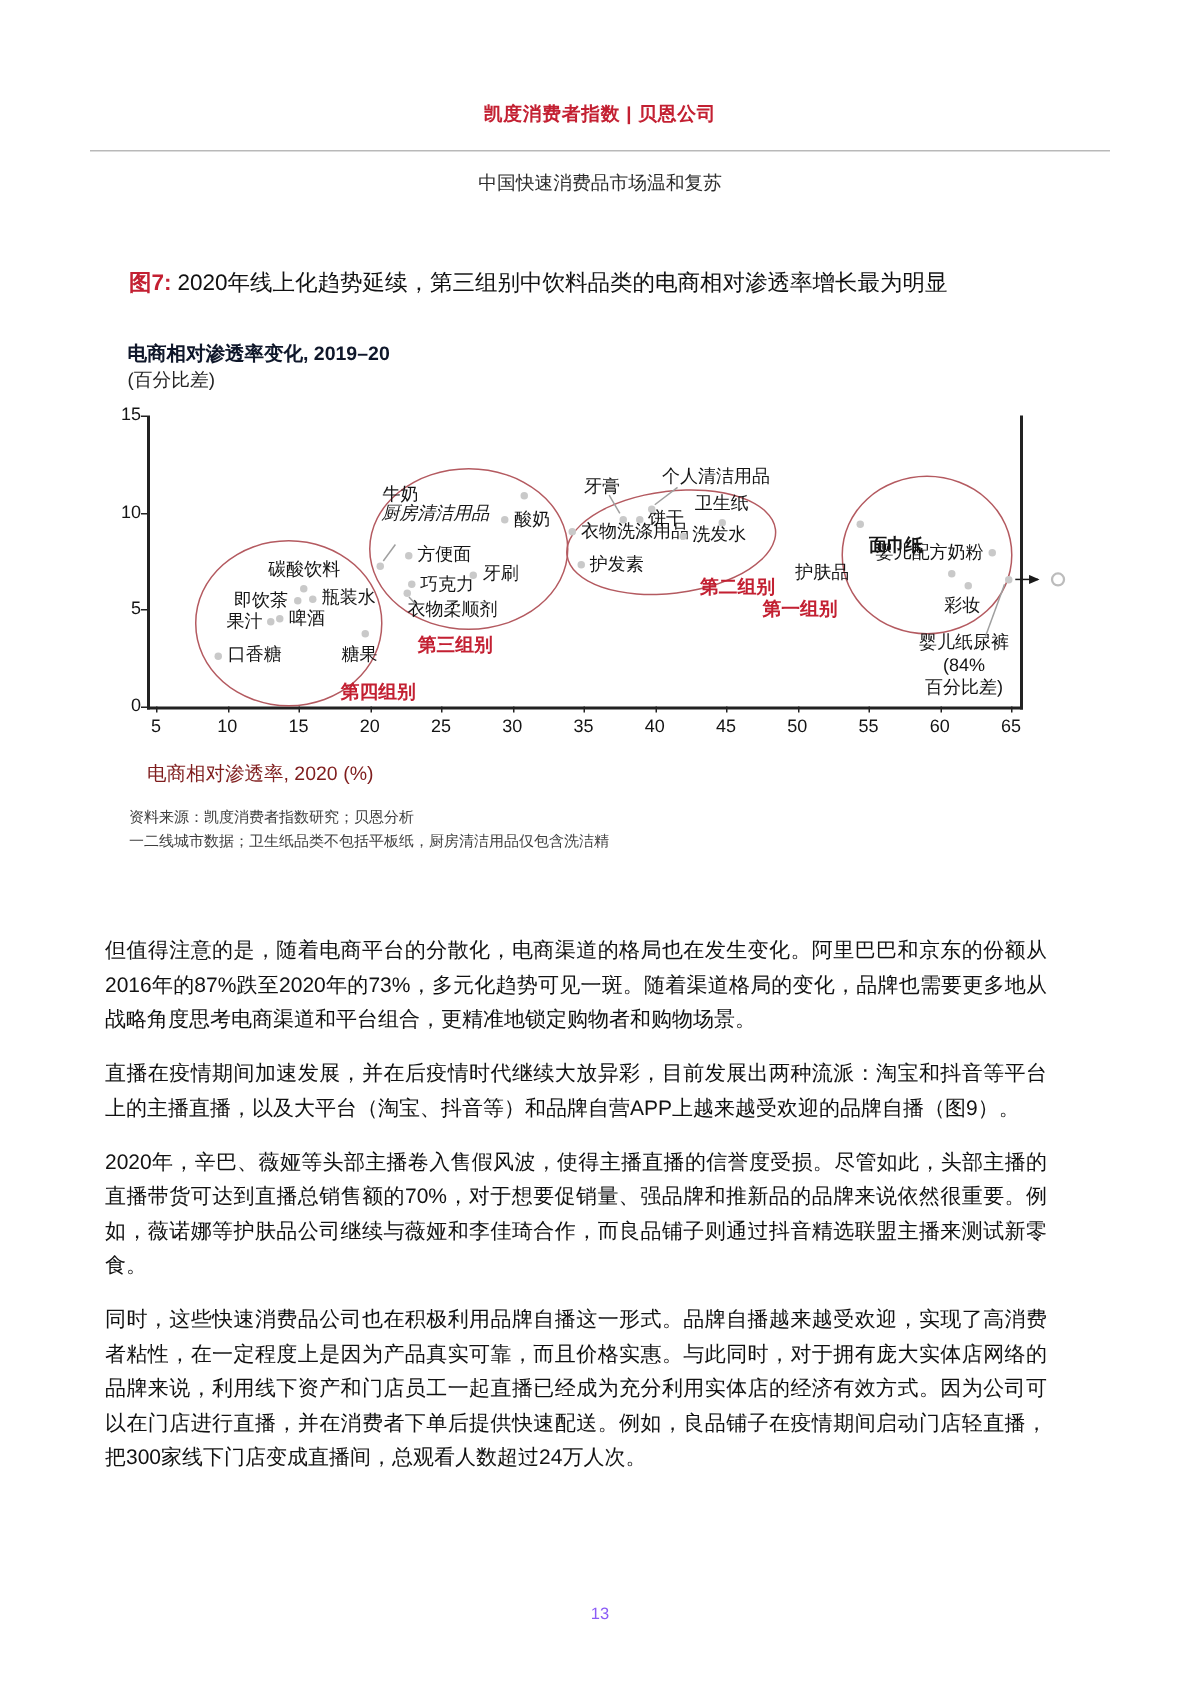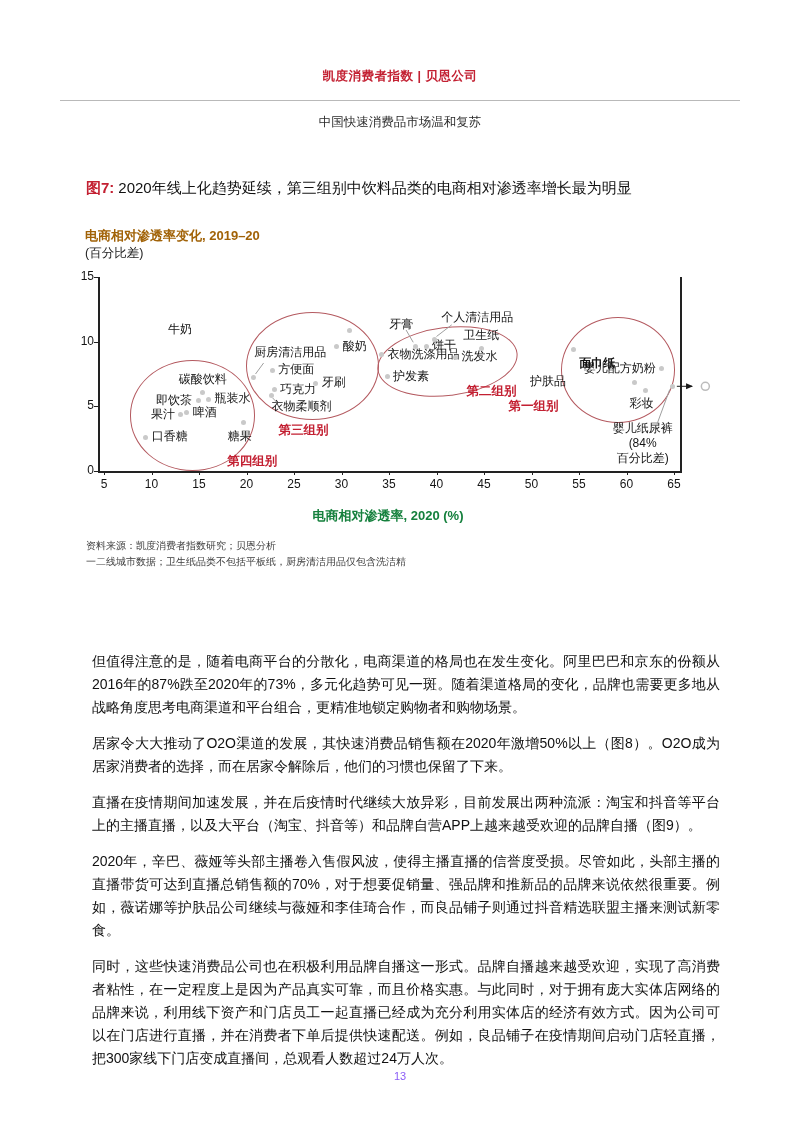--- a/index.html
+++ b/index.html
@@ -6,41 +6,41 @@
   .page{position:relative;width:800px;height:1130px;background:#ffffff;margin:0 auto;
         font-family:"Liberation Sans","DejaVu Sans",sans-serif;color:#1a1a1a;overflow:hidden;}
   .brand{position:absolute;top:68px;left:0;width:800px;text-align:center;
          font-size:12.5px;font-weight:700;color:#c32032;letter-spacing:.5px;}
   .rule{position:absolute;top:100px;left:60px;width:680px;height:1px;background:#b9b9b9;}
   .subtitle{position:absolute;top:114px;left:0;width:800px;text-align:center;
             font-size:12.5px;color:#2b2b2b;}
   .fig-caption{position:absolute;top:179px;left:86px;width:660px;font-size:15px;color:#111;}
   .fig-label{color:#c32032;font-weight:700;margin-right:4px;}
   .chart{position:absolute;top:225px;left:0;width:800px;height:320px;}
-  .chart-title{position:absolute;top:2px;left:85px;font-size:13px;font-weight:700;color:#a16207;}
+  .chart-title{position:absolute;top:2px;left:85px;font-size:13px;font-weight:700;color:#0f172a;}
   .chart-subtitle{position:absolute;top:20px;left:85px;font-size:12.5px;color:#222;}
   .plot{position:absolute;left:98px;top:52px;width:580px;height:194px;
         border-left:2px solid #222;border-bottom:2px solid #222;border-right:2px solid #222;}
   .ytick{position:absolute;width:24px;text-align:right;font-size:12px;color:#141414;}
   .xtick{position:absolute;width:30px;text-align:center;font-size:12px;color:#141414;}
   .tickmark-x{position:absolute;width:1px;height:4px;background:#222;}
   .tickmark-y{position:absolute;width:4px;height:1px;background:#222;}
-  .xaxis-title{position:absolute;left:98px;top:282px;width:580px;text-align:center;
-               font-size:13px;font-weight:700;color:#15803d;}
+  .xaxis-title{position:absolute;left:98px;top:282px;width:580px;
+               font-size:13px;font-weight:400;color:#7f1d1d;}
   .dot{position:absolute;width:5px;height:5px;border-radius:50%;background:#c9c9c9;}
   .ptlabel{position:absolute;font-size:12px;font-weight:500;color:#141414;white-space:nowrap;}
   .ptlabel.ctr{text-align:center;white-space:normal;line-height:15px;}
   .ellipse{position:absolute;border:1.5px solid #b45a60;border-radius:50%;}
   .grouplabel{position:absolute;width:160px;text-align:center;font-size:12.5px;
               font-weight:700;color:#c32032;white-space:nowrap;}
   .chart svg{position:absolute;left:0;top:0;pointer-events:none;}
   .notes{position:absolute;top:538px;left:86px;width:660px;font-size:10px;
          line-height:15.5px;color:#3d3d3d;}
   .notes div{white-space:nowrap;}
-  .body-text{position:absolute;top:622px;left:92px;width:628px;margin-top:28px;}
+  .body-text{position:absolute;top:622px;left:70px;width:628px;}
   .body-text p{margin:0 0 13px 0;font-size:14px;line-height:23px;color:#111;text-align:justify;}
   .pagenum{position:absolute;top:1070px;left:0;width:800px;text-align:center;
            font-size:11px;color:#8b5cf6;}
 </style>
 </head>
 <body>
 
 <div class="page">
   <div class="brand">凯度消费者指数 | 贝恩公司</div>
   <div class="rule"></div>
@@ -105,25 +105,25 @@
         <div class="ptlabel" style="left: 192.65px; top: 178.8px;">啤酒</div>
         <div class="dot" style="left: 195.55px; top: 173.013px; background: rgb(201, 201, 201);"></div>
         <div class="ptlabel" style="left: 32.05px; top: 166.513px; width: 160px; text-align: right;">即饮茶</div>
         <div class="dot" style="left: 206px; top: 171.72px; background: rgb(201, 201, 201);"></div>
         <div class="ptlabel" style="left: 214.5px; top: 165.22px;">瓶装水</div>
         <div class="dot" style="left: 200.3px; top: 165.253px; background: rgb(201, 201, 201);"></div>
         <div class="ptlabel ctr" style="left: 122.8px; top: 146.753px; width: 160px;">碳酸饮料</div>
         <div class="dot" style="left: 241.15px; top: 195px; background: rgb(201, 201, 201);"></div>
         <div class="ptlabel" style="left: 91.65px; top: 202.5px; width: 160px; text-align: right;">糖果</div>
         <div class="dot" style="left: 346.6px; top: 102.527px; background: rgb(201, 201, 201);"></div>
-        <div class="ptlabel" style="left: 168px; top: 96.0267px; width: 160px; text-align: left;">牛奶</div>
+        <div class="ptlabel" style="left: 187px; top: 96.0267px; width: 160px; text-align: center;">牛奶</div>
         <div class="dot" style="left: 334.25px; top: 119.34px; background: rgb(201, 201, 201);"></div>
         <div class="ptlabel" style="left: 342.75px; top: 112.84px;">酸奶</div>
         <div class="dot" style="left: 250.65px; top: 150.38px; background: rgb(201, 201, 201);"></div>
-        <div class="ptlabel ctr" style="left: 200.2px; top: 120px; width: 180px;">厨房清洁用品</div>
+        <div class="ptlabel ctr" style="left: 200.2px; top: 110px; width: 180px; font-style: italic;">厨房清洁用品</div>
         <div class="dot" style="left: 269.65px; top: 142.62px; background: rgb(201, 201, 201);"></div>
         <div class="ptlabel" style="left: 278.15px; top: 136.12px;">方便面</div>
         <div class="dot" style="left: 271.55px; top: 162.02px; background: rgb(201, 201, 201);"></div>
         <div class="ptlabel" style="left: 280.05px; top: 155.52px;">巧克力</div>
         <div class="dot" style="left: 268.7px; top: 167.84px; background: rgb(201, 201, 201);"></div>
         <div class="ptlabel ctr" style="left: 211.6px; top: 173.98px; width: 180px;">衣物柔顺剂</div>
         <div class="dot" style="left: 313.35px; top: 155.553px; background: rgb(201, 201, 201);"></div>
         <div class="ptlabel" style="left: 321.85px; top: 149.053px;">牙刷</div>
         <div class="dot" style="left: 378.9px; top: 127.1px; background: rgb(201, 201, 201);"></div>
         <div class="ptlabel" style="left: 387.4px; top: 120.6px;">衣物洗涤用品</div>
@@ -170,19 +170,18 @@
       </svg>
     <div class="xaxis-title">电商相对渗透率, 2020 (%)</div>
   </div>
 
   <div class="notes" id="notes">
       <div>资料来源：凯度消费者指数研究；贝恩分析</div>
       <div>一二线城市数据；卫生纸品类不包括平板纸，厨房清洁用品仅包含洗洁精</div>
     </div>
   <div class="body-text" id="body-paragraphs">
       <p>但值得注意的是，随着电商平台的分散化，电商渠道的格局也在发生变化。阿里巴巴和京东的份额从2016年的87%跌至2020年的73%，多元化趋势可见一斑。随着渠道格局的变化，品牌也需要更多地从战略角度思考电商渠道和平台组合，更精准地锁定购物者和购物场景。</p>
-      <p>居家令大大推动了O2O渠道的发展，其快速消费品销售额在2020年激增50%以上（图8）。O2O成为居家消费者的选择，而在居家令解除后，他们的习惯也保留了下来。</p>
       <p>直播在疫情期间加速发展，并在后疫情时代继续大放异彩，目前发展出两种流派：淘宝和抖音等平台上的主播直播，以及大平台（淘宝、抖音等）和品牌自营APP上越来越受欢迎的品牌自播（图9）。</p>
       <p>2020年，辛巴、薇娅等头部主播卷入售假风波，使得主播直播的信誉度受损。尽管如此，头部主播的直播带货可达到直播总销售额的70%，对于想要促销量、强品牌和推新品的品牌来说依然很重要。例如，薇诺娜等护肤品公司继续与薇娅和李佳琦合作，而良品铺子则通过抖音精选联盟主播来测试新零食。</p>
       <p>同时，这些快速消费品公司也在积极利用品牌自播这一形式。品牌自播越来越受欢迎，实现了高消费者粘性，在一定程度上是因为产品真实可靠，而且价格实惠。与此同时，对于拥有庞大实体店网络的品牌来说，利用线下资产和门店员工一起直播已经成为充分利用实体店的经济有效方式。因为公司可以在门店进行直播，并在消费者下单后提供快速配送。例如，良品铺子在疫情期间启动门店轻直播，把300家线下门店变成直播间，总观看人数超过24万人次。</p>
     </div>
   <div class="pagenum">13</div>
 </div>
 
 </body></html>

